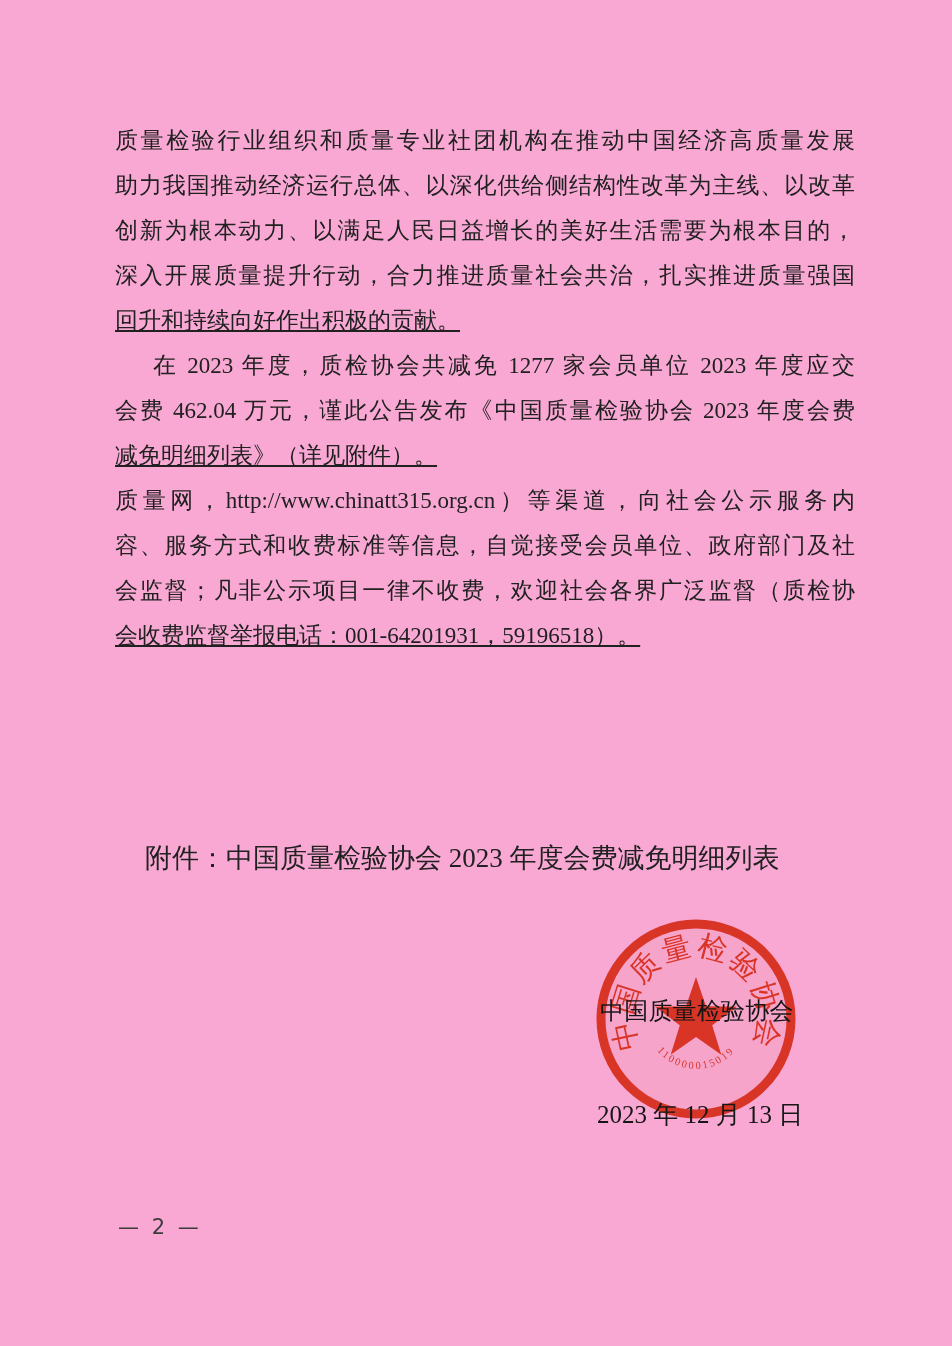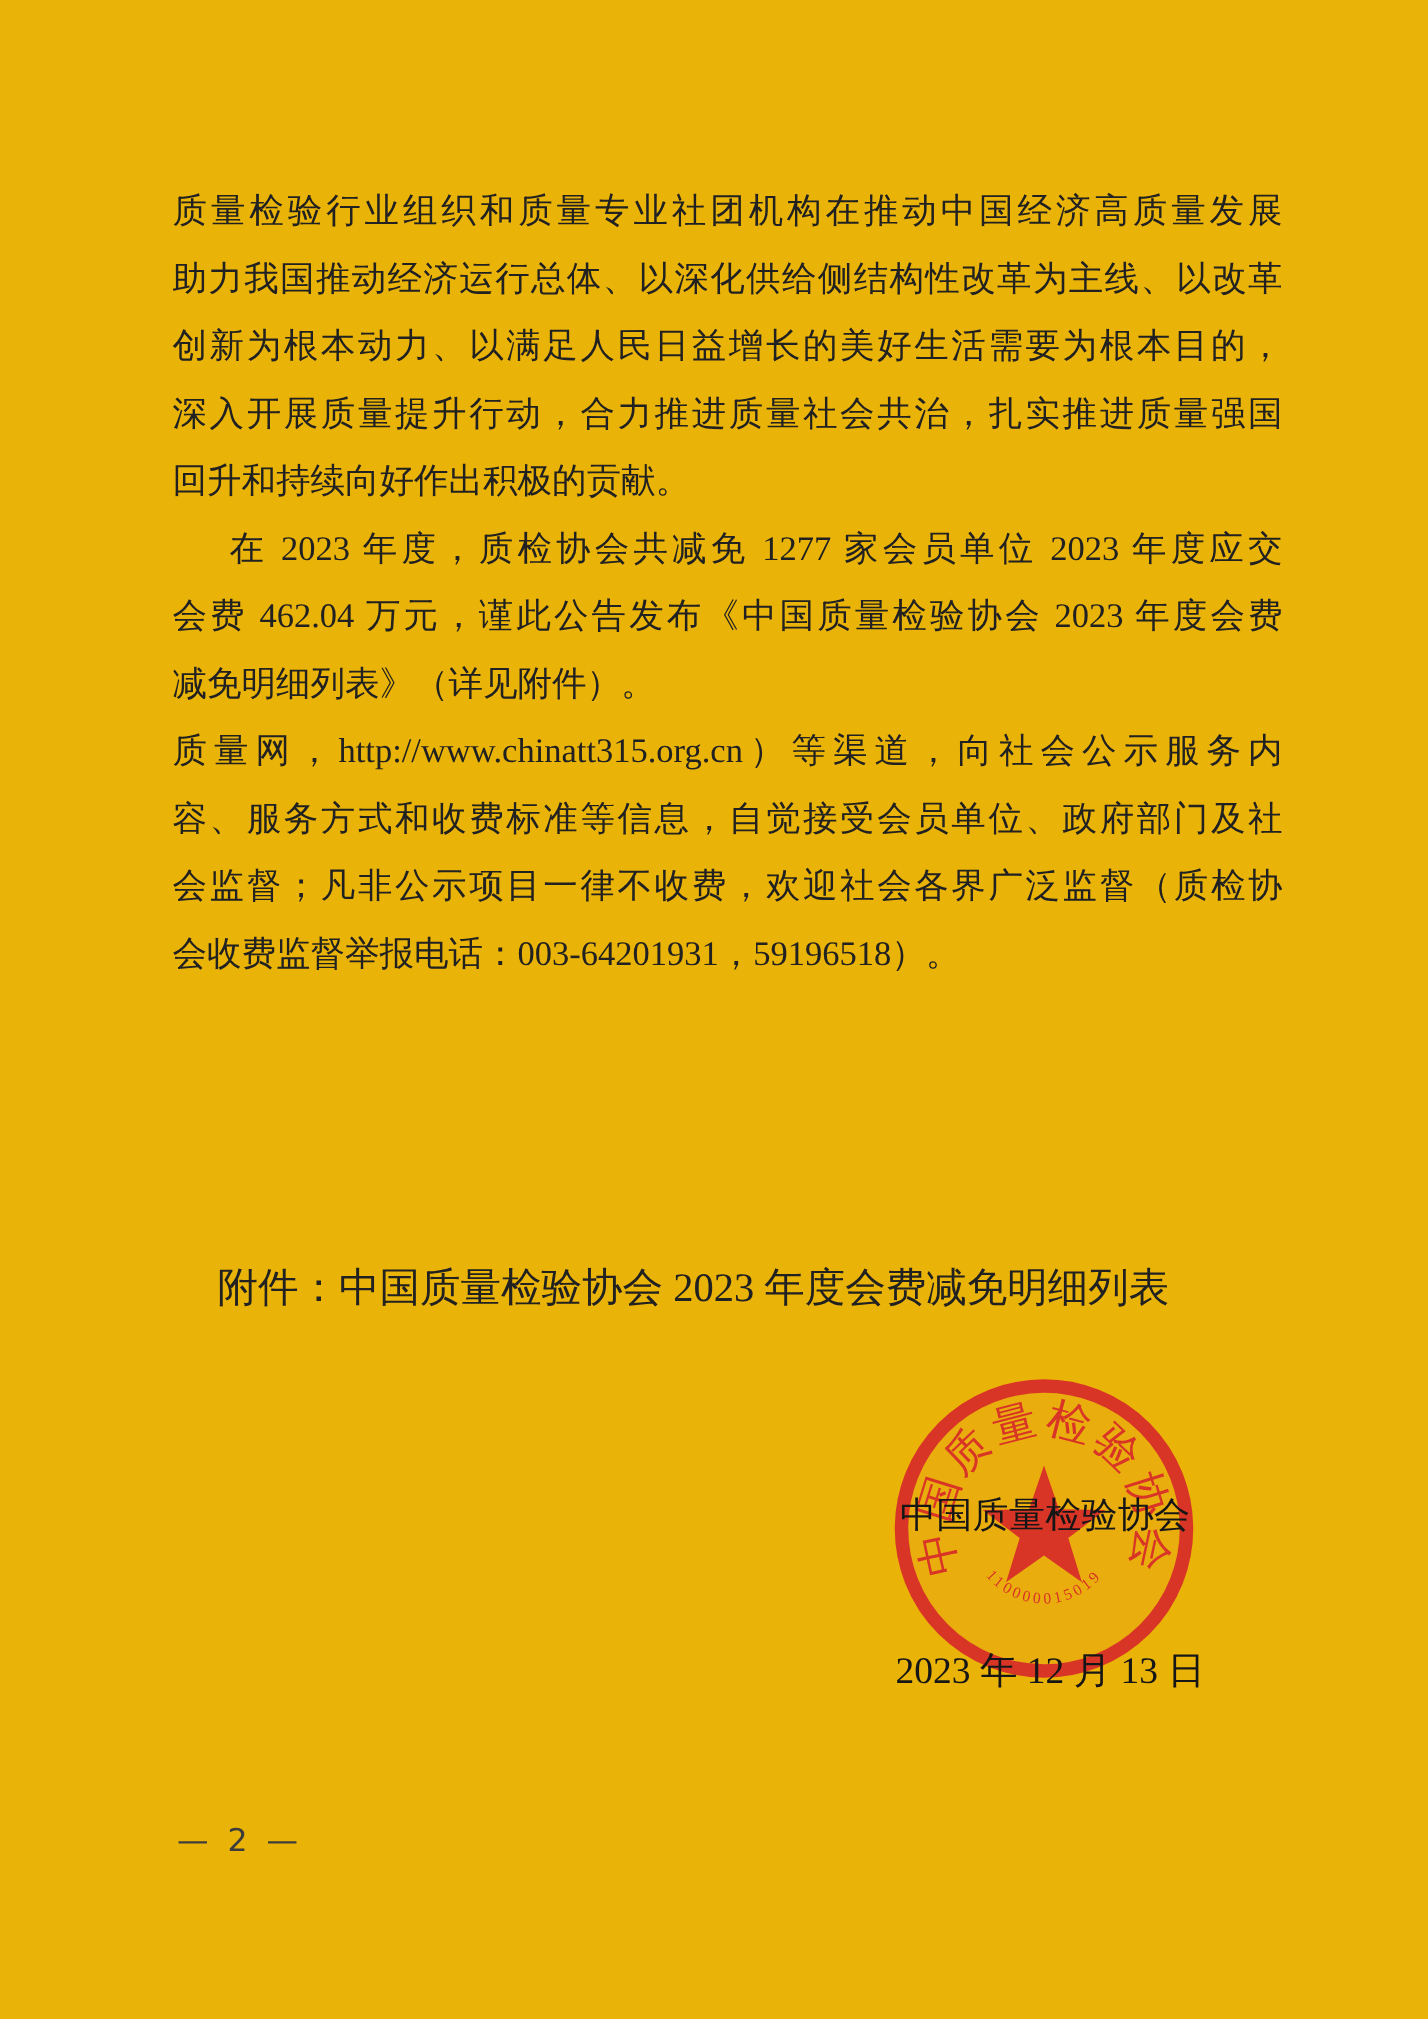--- a/index.html
+++ b/index.html
@@ -1,38 +1,38 @@
 <!DOCTYPE html>
 <html><head>
 <meta charset="utf-8">
 <style>
   html, body { margin: 0; padding: 0; background: #ffffff; }
   .page {
     position: relative;
     width: 952px;
     height: 1346px;
-    background: #eab308;
+    background: #f9a8d4;
     overflow: hidden;
     font-family: "Liberation Serif", "DejaVu Serif", serif;
     color: #212121;
   }
   .body-text {
     position: absolute;
     left: 115px;
     top: 118px;
     width: 740px;
   }
   .line {
     height: 45px;
     line-height: 45px;
     font-size: 23px;
     text-align: justify;
     text-align-last: justify;
   }
-  .line.end { text-align-last: left; }
+  .line.end { text-align-last: left; text-decoration: underline; }
   .line.indent { text-indent: 38px; }
   .attachment {
     position: absolute;
     left: 115px;
     top: 836px;
     width: 740px;
     height: 45px;
     line-height: 45px;
     font-size: 27px;
     text-indent: 30px;
@@ -89,21 +89,21 @@
     <div class="line">助力我国推动经济运行总体、以深化供给侧结构性改革为主线、以改革</div>
     <div class="line">创新为根本动力、以满足人民日益增长的美好生活需要为根本目的，</div>
     <div class="line">深入开展质量提升行动，合力推进质量社会共治，扎实推进质量强国</div>
     <div class="line end">回升和持续向好作出积极的贡献。</div>
     <div class="line indent">在 2023 年度，质检协会共减免 1277 家会员单位 2023 年度应交</div>
     <div class="line">会费 462.04 万元，谨此公告发布《中国质量检验协会 2023 年度会费</div>
     <div class="line end">减免明细列表》（详见附件）。</div>
     <div class="line">质量网，http://www.chinatt315.org.cn）等渠道，向社会公示服务内</div>
     <div class="line">容、服务方式和收费标准等信息，自觉接受会员单位、政府部门及社</div>
     <div class="line">会监督；凡非公示项目一律不收费，欢迎社会各界广泛监督（质检协</div>
-    <div class="line end">会收费监督举报电话：003-64201931，59196518）。</div>
+    <div class="line end">会收费监督举报电话：001-64201931，59196518）。</div>
   </div>
 
   <div class="attachment">附件：中国质量检验协会 2023 年度会费减免明细列表</div>
 
   <svg class="seal" viewBox="0 0 210 210" xmlns="http://www.w3.org/2000/svg">
     <defs>
       <path id="arc-top" d="M 50.4 136.5 A 63 63 0 1 1 159.6 136.5" fill="none"></path>
       <path id="arc-bottom" d="M 61.7 130 A 50 50 0 0 0 148.3 130" fill="none"></path>
     </defs>
     <circle cx="105" cy="105" r="91" fill="rgba(228,110,88,0.07)"></circle>

